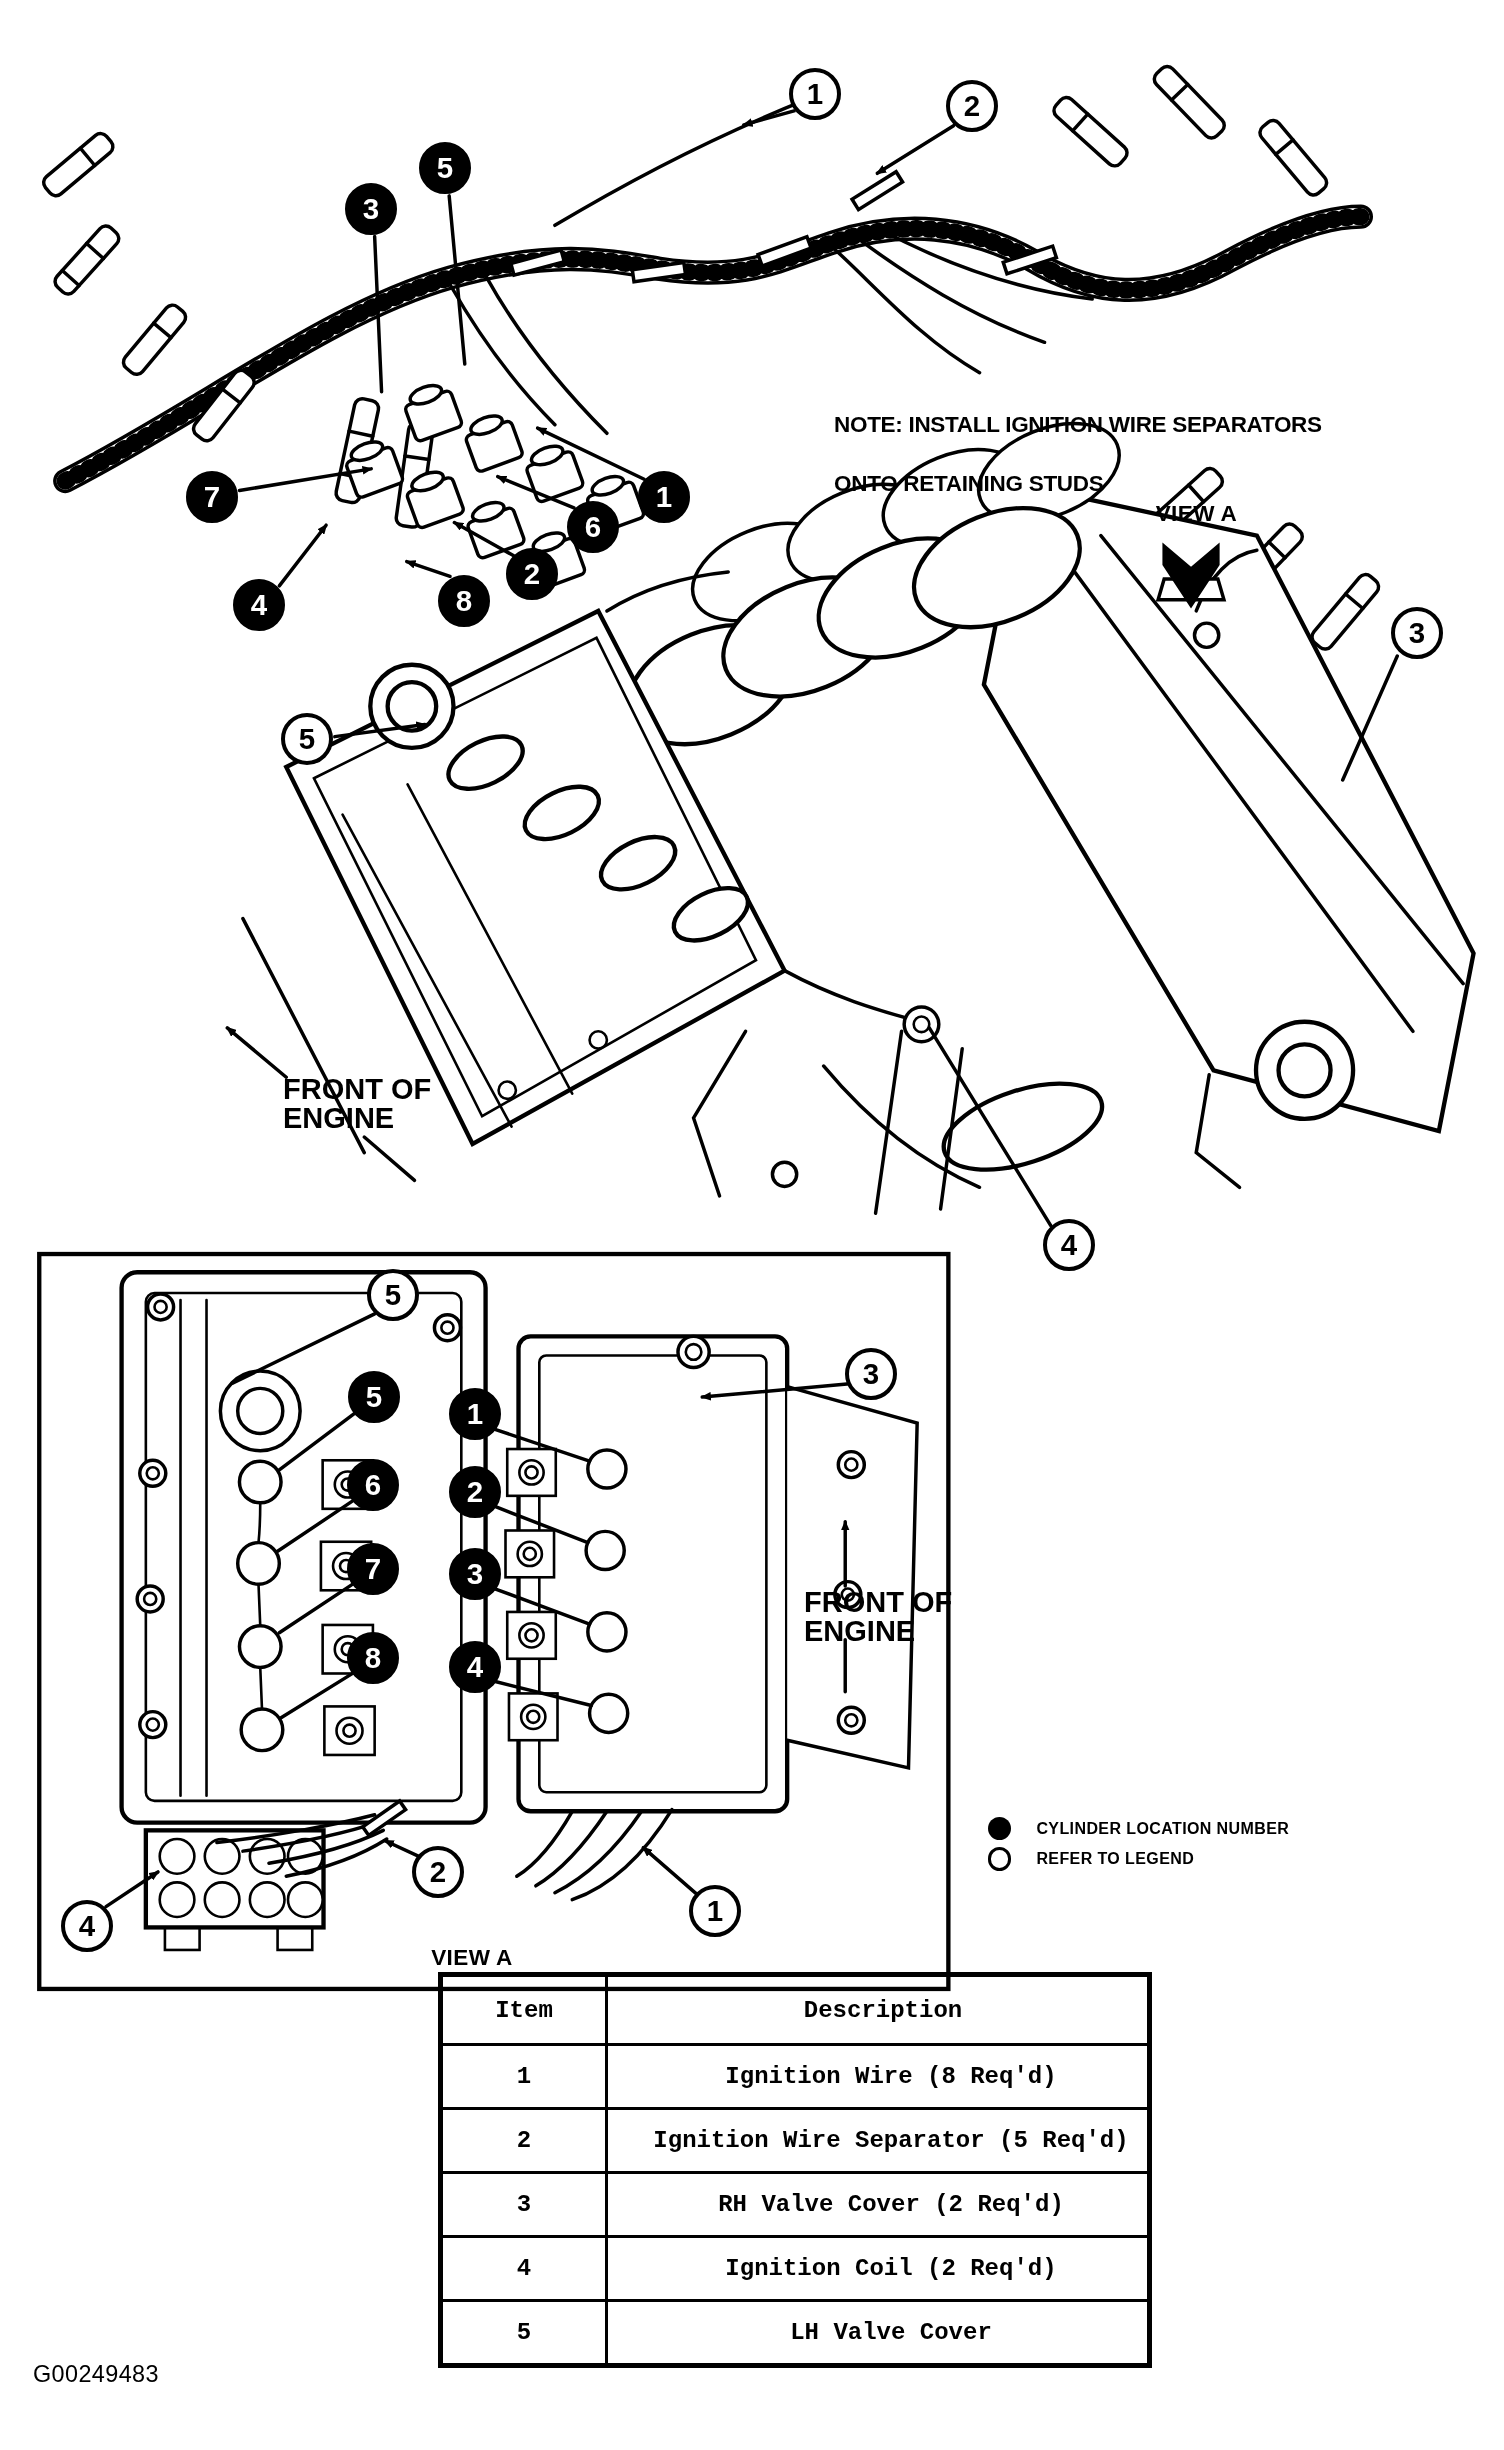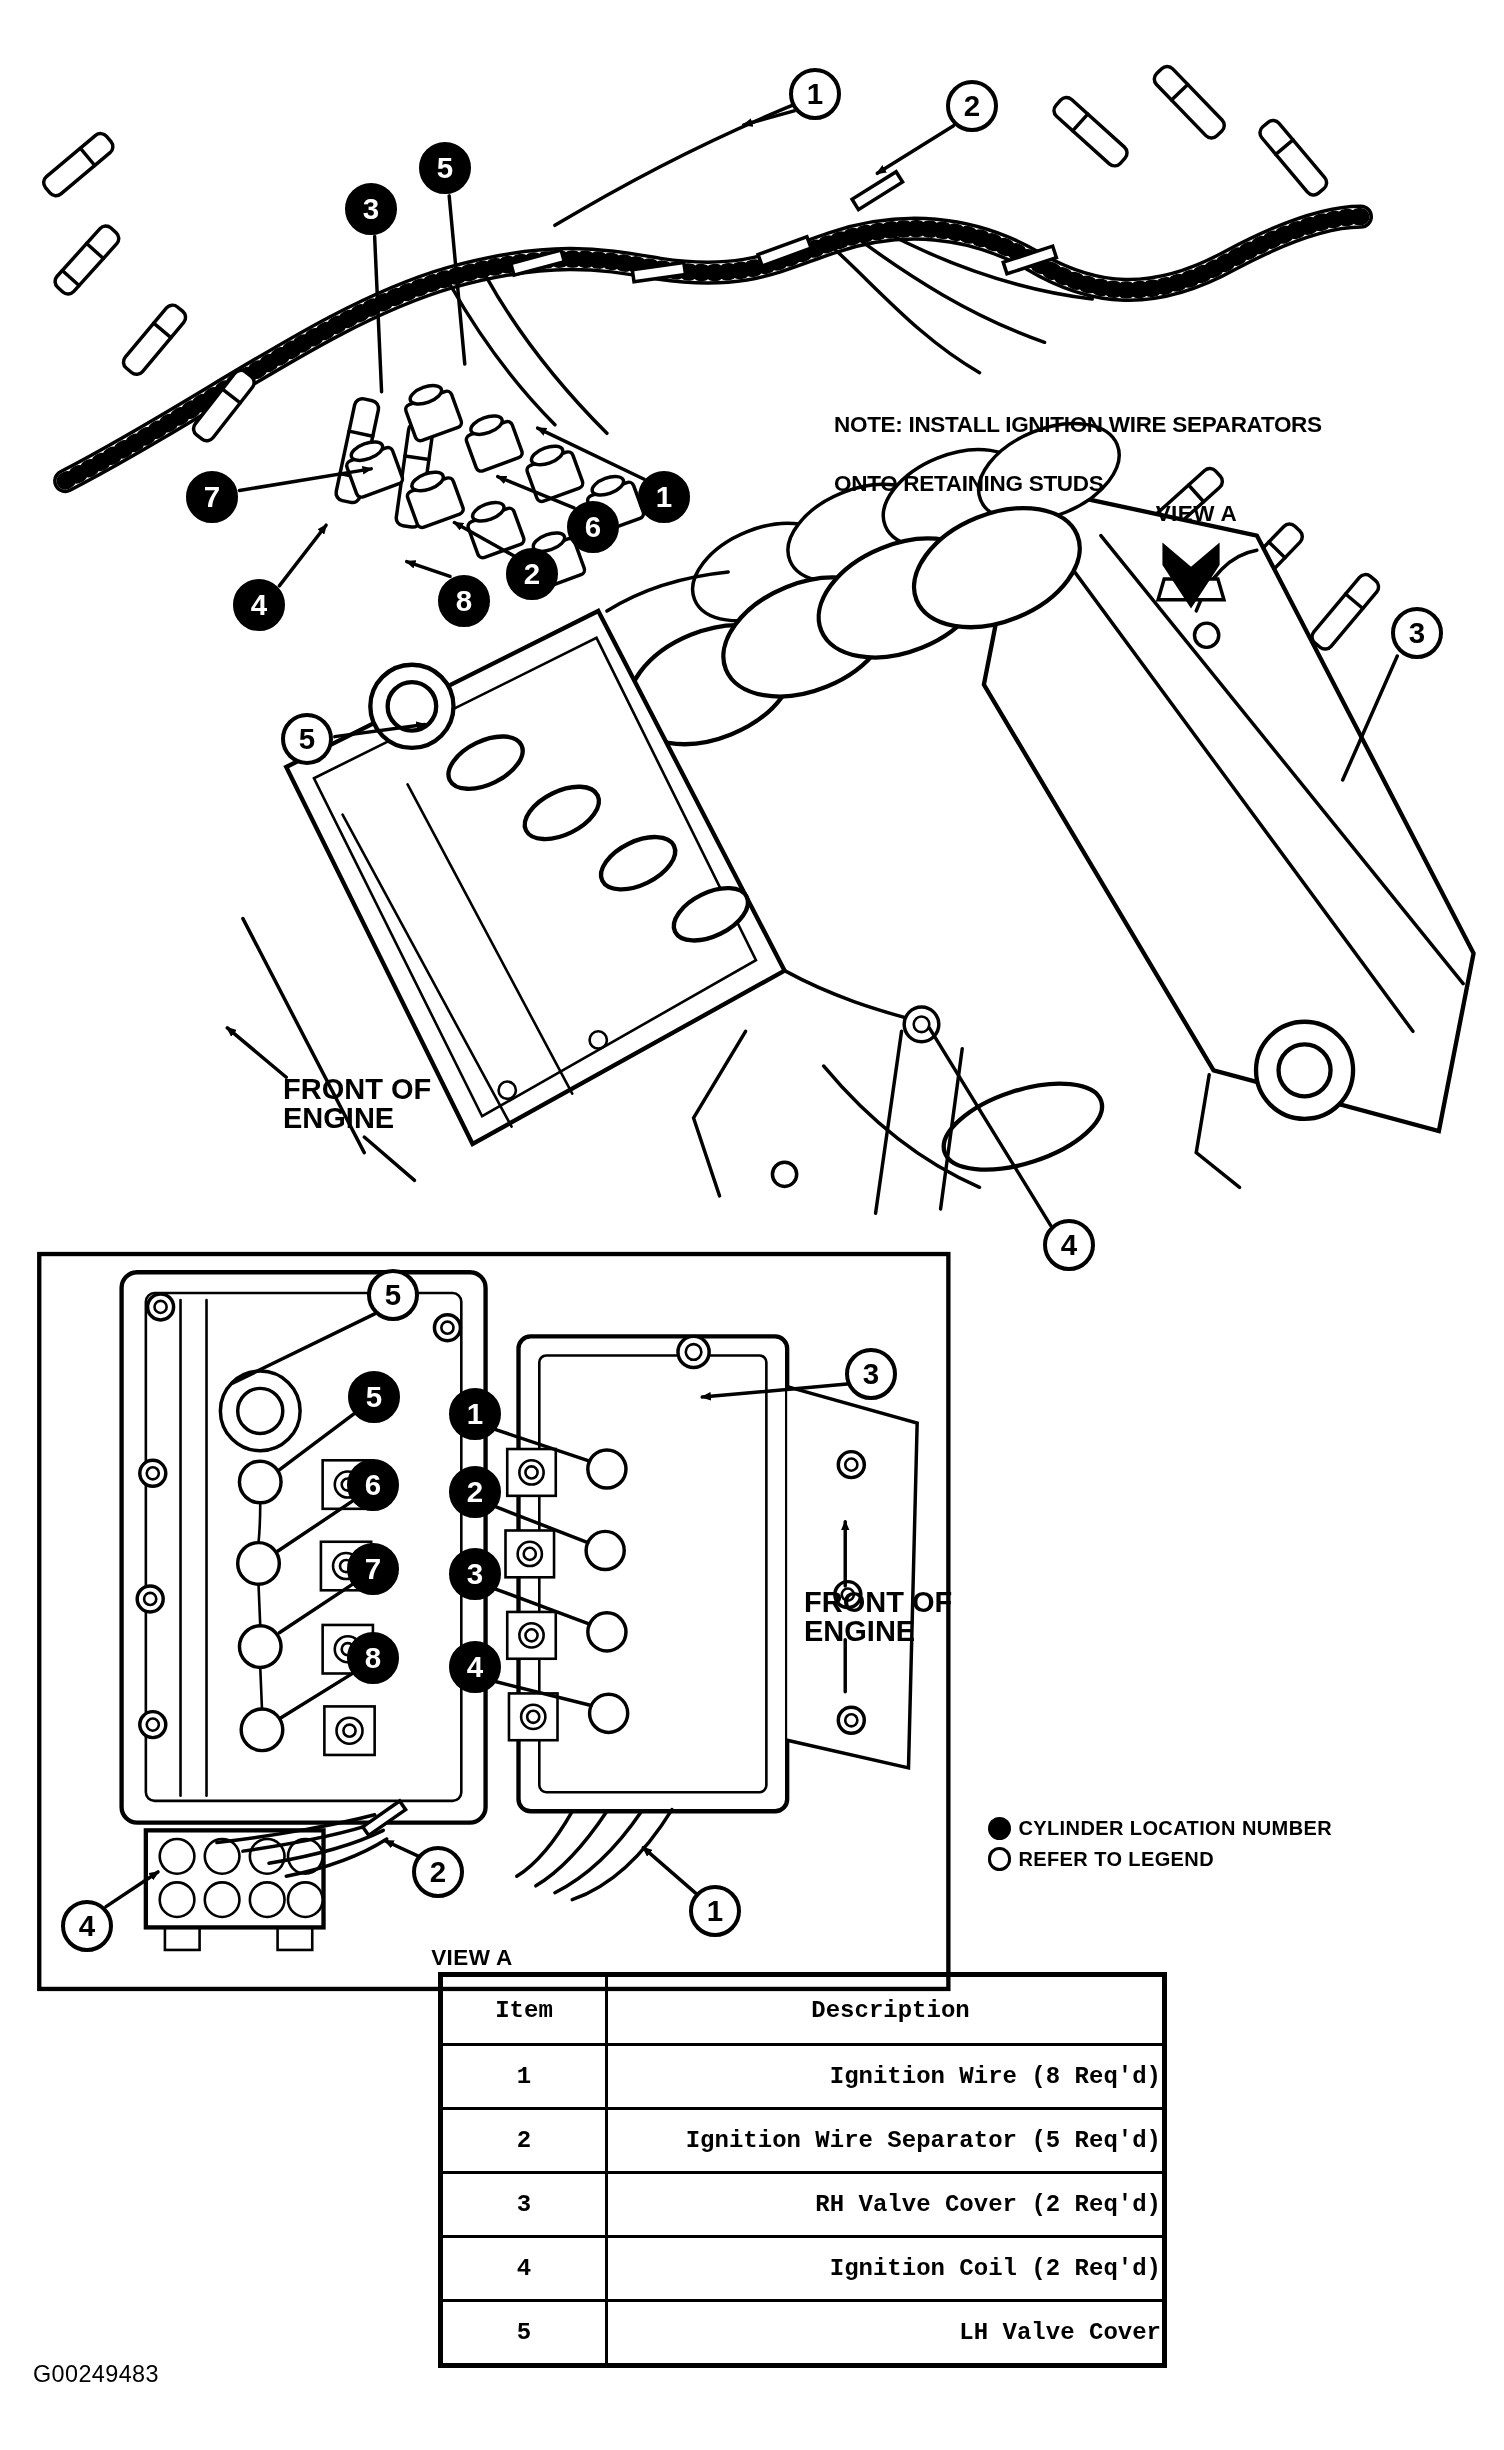--- a/index.html
+++ b/index.html
@@ -13,29 +13,29 @@
   .callout{position:absolute;width:52px;height:52px;border-radius:50%;box-sizing:border-box;
            display:flex;align-items:center;justify-content:center;
            font-weight:bold;font-size:29.5px;transform:translate(-50%,-50%);z-index:5;}
   .callout.open{background:#fff;border:4.3px solid #000;color:#000;}
   .callout.filled{background:#000;border:4.3px solid #000;color:#fff;}
   #legend-box{display:flex;flex-direction:column;gap:7px;}
   .legend-row{display:flex;align-items:center;gap:7px;}
   .legend-sym{width:23.4px;height:23.4px;border-radius:50%;box-sizing:border-box;flex:0 0 auto;}
   .legend-sym.filled{background:#000;}
   .legend-sym.open{background:#fff;border:3.5px solid #000;}
-  .legend-text{font-weight:bold;font-size:20px;letter-spacing:0.4px;}
+  .legend-text{font-weight:bold;font-size:16px;letter-spacing:0.4px;margin-left:18px;}
   #parts-table{position:absolute;left:438px;top:1952px;border-collapse:collapse;table-layout:fixed;
                font-family:"Liberation Mono",monospace;font-weight:700;font-size:24px;margin-top:20px;}
   #parts-table th,#parts-table td{border:3.5px solid #000;}
   #parts-table{border:5.2px solid #000;}
   #parts-table th{height:64px;text-align:center;font-weight:700;}
   #parts-table td{height:59px;}
   td.col-item{text-align:center;}
-  td.col-desc,th.col-desc{text-align:right;padding-left:43px;}
+  td.col-desc,th.col-desc{text-align:center;padding-left:28px;}
   th.col-desc{text-align:center;padding-left:12px;}
   .col-item{width:160px;}
   .col-desc{width:510px;}
   #figure-code{font-size:23.4px;font-weight:400;letter-spacing:0.4px;}
 </style>
 </head>
 <body>
 
 <div id="page">
 

